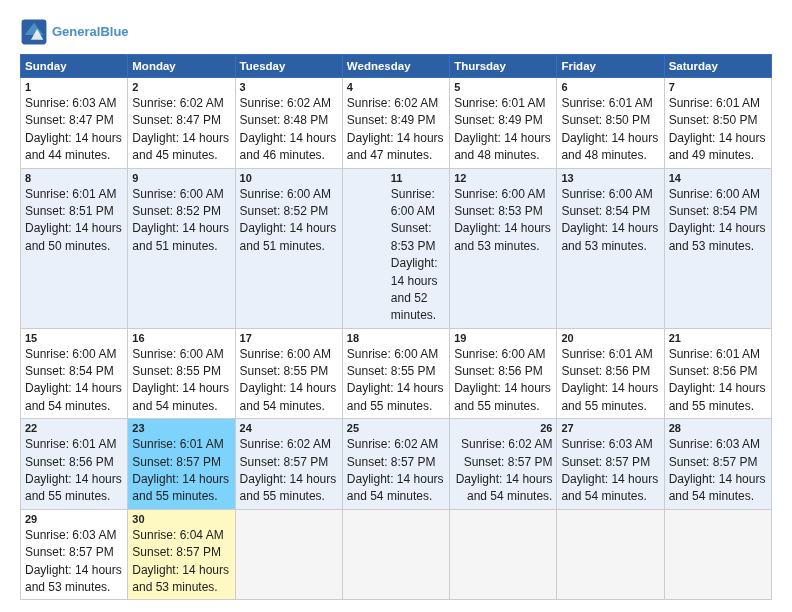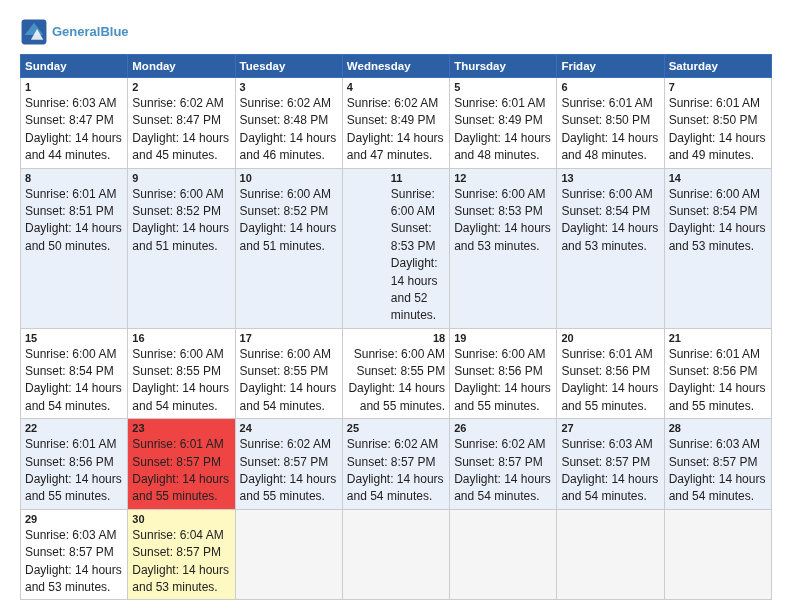--- a/index.html
+++ b/index.html
@@ -160,31 +160,31 @@
           <td style="background: rgb(234, 240, 250);"><span class="day-num">10</span><span class="day-info">Sunrise: 6:00 AM<br>Sunset: 8:52 PM<br>Daylight: 14 hours and 51 minutes.</span></td>
           <td style="background: rgb(234, 240, 250); padding-left: 48px;"><span class="day-num">11</span><span class="day-info">Sunrise: 6:00 AM<br>Sunset: 8:53 PM<br>Daylight: 14 hours and 52 minutes.</span></td>
           <td style="background: rgb(234, 240, 250);"><span class="day-num">12</span><span class="day-info">Sunrise: 6:00 AM<br>Sunset: 8:53 PM<br>Daylight: 14 hours and 53 minutes.</span></td>
           <td style="background: rgb(234, 240, 250); margin-left: 20px;"><span class="day-num">13</span><span class="day-info">Sunrise: 6:00 AM<br>Sunset: 8:54 PM<br>Daylight: 14 hours and 53 minutes.</span></td>
           <td style="background: rgb(234, 240, 250);"><span class="day-num">14</span><span class="day-info">Sunrise: 6:00 AM<br>Sunset: 8:54 PM<br>Daylight: 14 hours and 53 minutes.</span></td>
         </tr>
         <tr>
           <td style="background: rgb(255, 255, 255);"><span class="day-num">15</span><span class="day-info">Sunrise: 6:00 AM<br>Sunset: 8:54 PM<br>Daylight: 14 hours and 54 minutes.</span></td>
           <td style="background: rgb(255, 255, 255);"><span class="day-num">16</span><span class="day-info">Sunrise: 6:00 AM<br>Sunset: 8:55 PM<br>Daylight: 14 hours and 54 minutes.</span></td>
           <td style="background: rgb(255, 255, 255);"><span class="day-num">17</span><span class="day-info">Sunrise: 6:00 AM<br>Sunset: 8:55 PM<br>Daylight: 14 hours and 54 minutes.</span></td>
-          <td style="background: rgb(255, 255, 255); text-align: right;"><span class="day-num">18</span><span class="day-info">Sunrise: 6:00 AM<br>Sunset: 8:55 PM<br>Daylight: 14 hours and 55 minutes.</span></td>
+          <td style="background: rgb(255, 255, 255);"><span class="day-num">18</span><span class="day-info">Sunrise: 6:00 AM<br>Sunset: 8:55 PM<br>Daylight: 14 hours and 55 minutes.</span></td>
           <td style="background: rgb(255, 255, 255);"><span class="day-num">19</span><span class="day-info">Sunrise: 6:00 AM<br>Sunset: 8:56 PM<br>Daylight: 14 hours and 55 minutes.</span></td>
           <td style="background: rgb(255, 255, 255);"><span class="day-num">20</span><span class="day-info">Sunrise: 6:01 AM<br>Sunset: 8:56 PM<br>Daylight: 14 hours and 55 minutes.</span></td>
           <td style="background: rgb(255, 255, 255);"><span class="day-num">21</span><span class="day-info">Sunrise: 6:01 AM<br>Sunset: 8:56 PM<br>Daylight: 14 hours and 55 minutes.</span></td>
         </tr>
         <tr>
           <td style="background: rgb(234, 240, 250);"><span class="day-num">22</span><span class="day-info">Sunrise: 6:01 AM<br>Sunset: 8:56 PM<br>Daylight: 14 hours and 55 minutes.</span></td>
-          <td style="background: #ef4444; margin-top: 40px;"><span class="day-num">23</span><span class="day-info">Sunrise: 6:01 AM<br>Sunset: 8:57 PM<br>Daylight: 14 hours and 55 minutes.</span></td>
+          <td style="background: #7dd3fc; margin-top: 40px;"><span class="day-num">23</span><span class="day-info">Sunrise: 6:01 AM<br>Sunset: 8:57 PM<br>Daylight: 14 hours and 55 minutes.</span></td>
           <td style="background: rgb(234, 240, 250);"><span class="day-num">24</span><span class="day-info">Sunrise: 6:02 AM<br>Sunset: 8:57 PM<br>Daylight: 14 hours and 55 minutes.</span></td>
           <td style="background: rgb(234, 240, 250);"><span class="day-num">25</span><span class="day-info">Sunrise: 6:02 AM<br>Sunset: 8:57 PM<br>Daylight: 14 hours and 54 minutes.</span></td>
-          <td style="background: rgb(234, 240, 250);"><span class="day-num">26</span><span class="day-info">Sunrise: 6:02 AM<br>Sunset: 8:57 PM<br>Daylight: 14 hours and 54 minutes.</span></td>
+          <td style="background: rgb(234, 240, 250); text-align: right;"><span class="day-num">26</span><span class="day-info">Sunrise: 6:02 AM<br>Sunset: 8:57 PM<br>Daylight: 14 hours and 54 minutes.</span></td>
           <td style="background: rgb(234, 240, 250);"><span class="day-num">27</span><span class="day-info">Sunrise: 6:03 AM<br>Sunset: 8:57 PM<br>Daylight: 14 hours and 54 minutes.</span></td>
           <td style="background: rgb(234, 240, 250);"><span class="day-num">28</span><span class="day-info">Sunrise: 6:03 AM<br>Sunset: 8:57 PM<br>Daylight: 14 hours and 54 minutes.</span></td>
         </tr>
         <tr class="last-row">
           <td style="background: rgb(255, 255, 255);"><span class="day-num">29</span><span class="day-info">Sunrise: 6:03 AM<br>Sunset: 8:57 PM<br>Daylight: 14 hours and 53 minutes.</span></td>
           <td style="background: #fef9c3;"><span class="day-num">30</span><span class="day-info">Sunrise: 6:04 AM<br>Sunset: 8:57 PM<br>Daylight: 14 hours and 53 minutes.</span></td>
           <td class="empty-cell"></td>
           <td class="empty-cell"></td>
           <td class="empty-cell"></td>
           <td class="empty-cell"></td>

